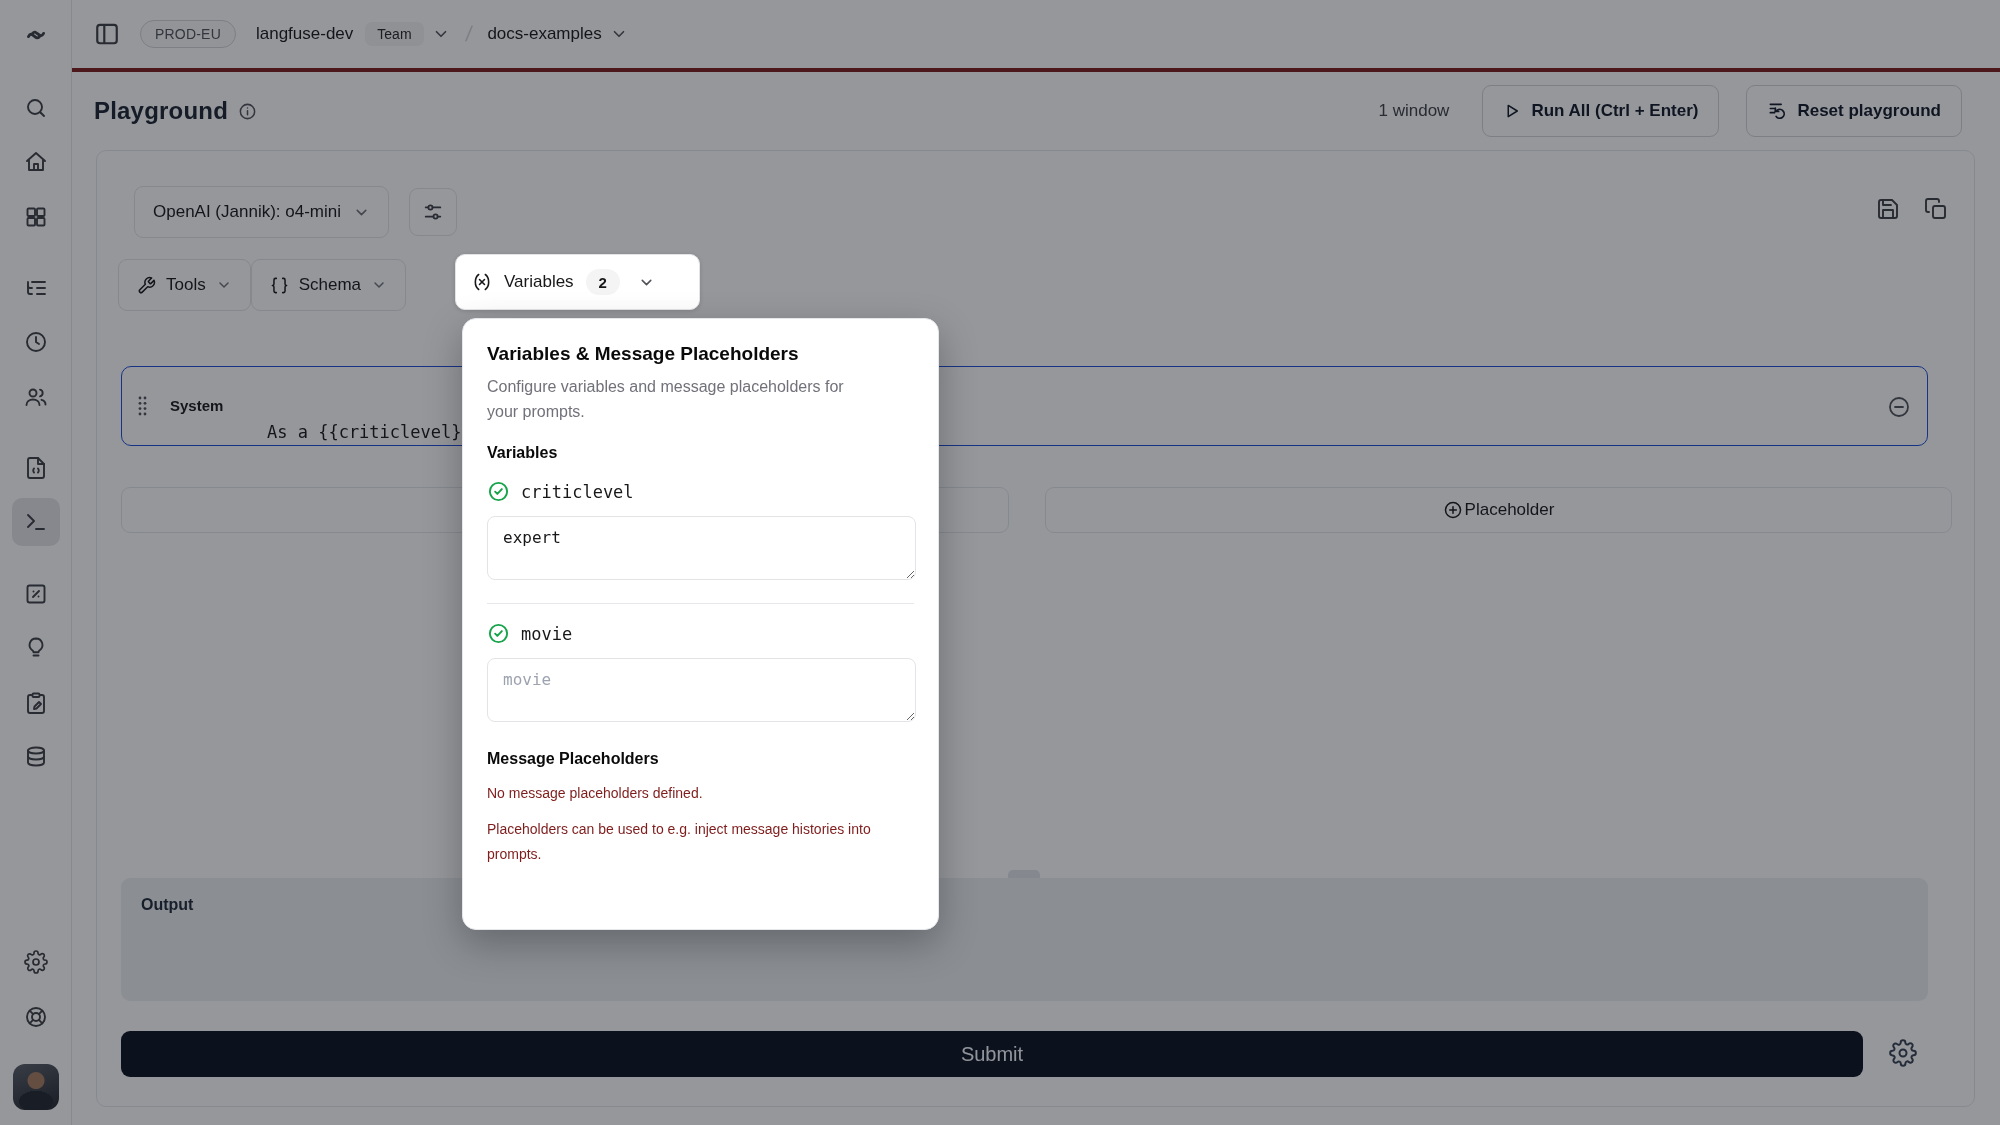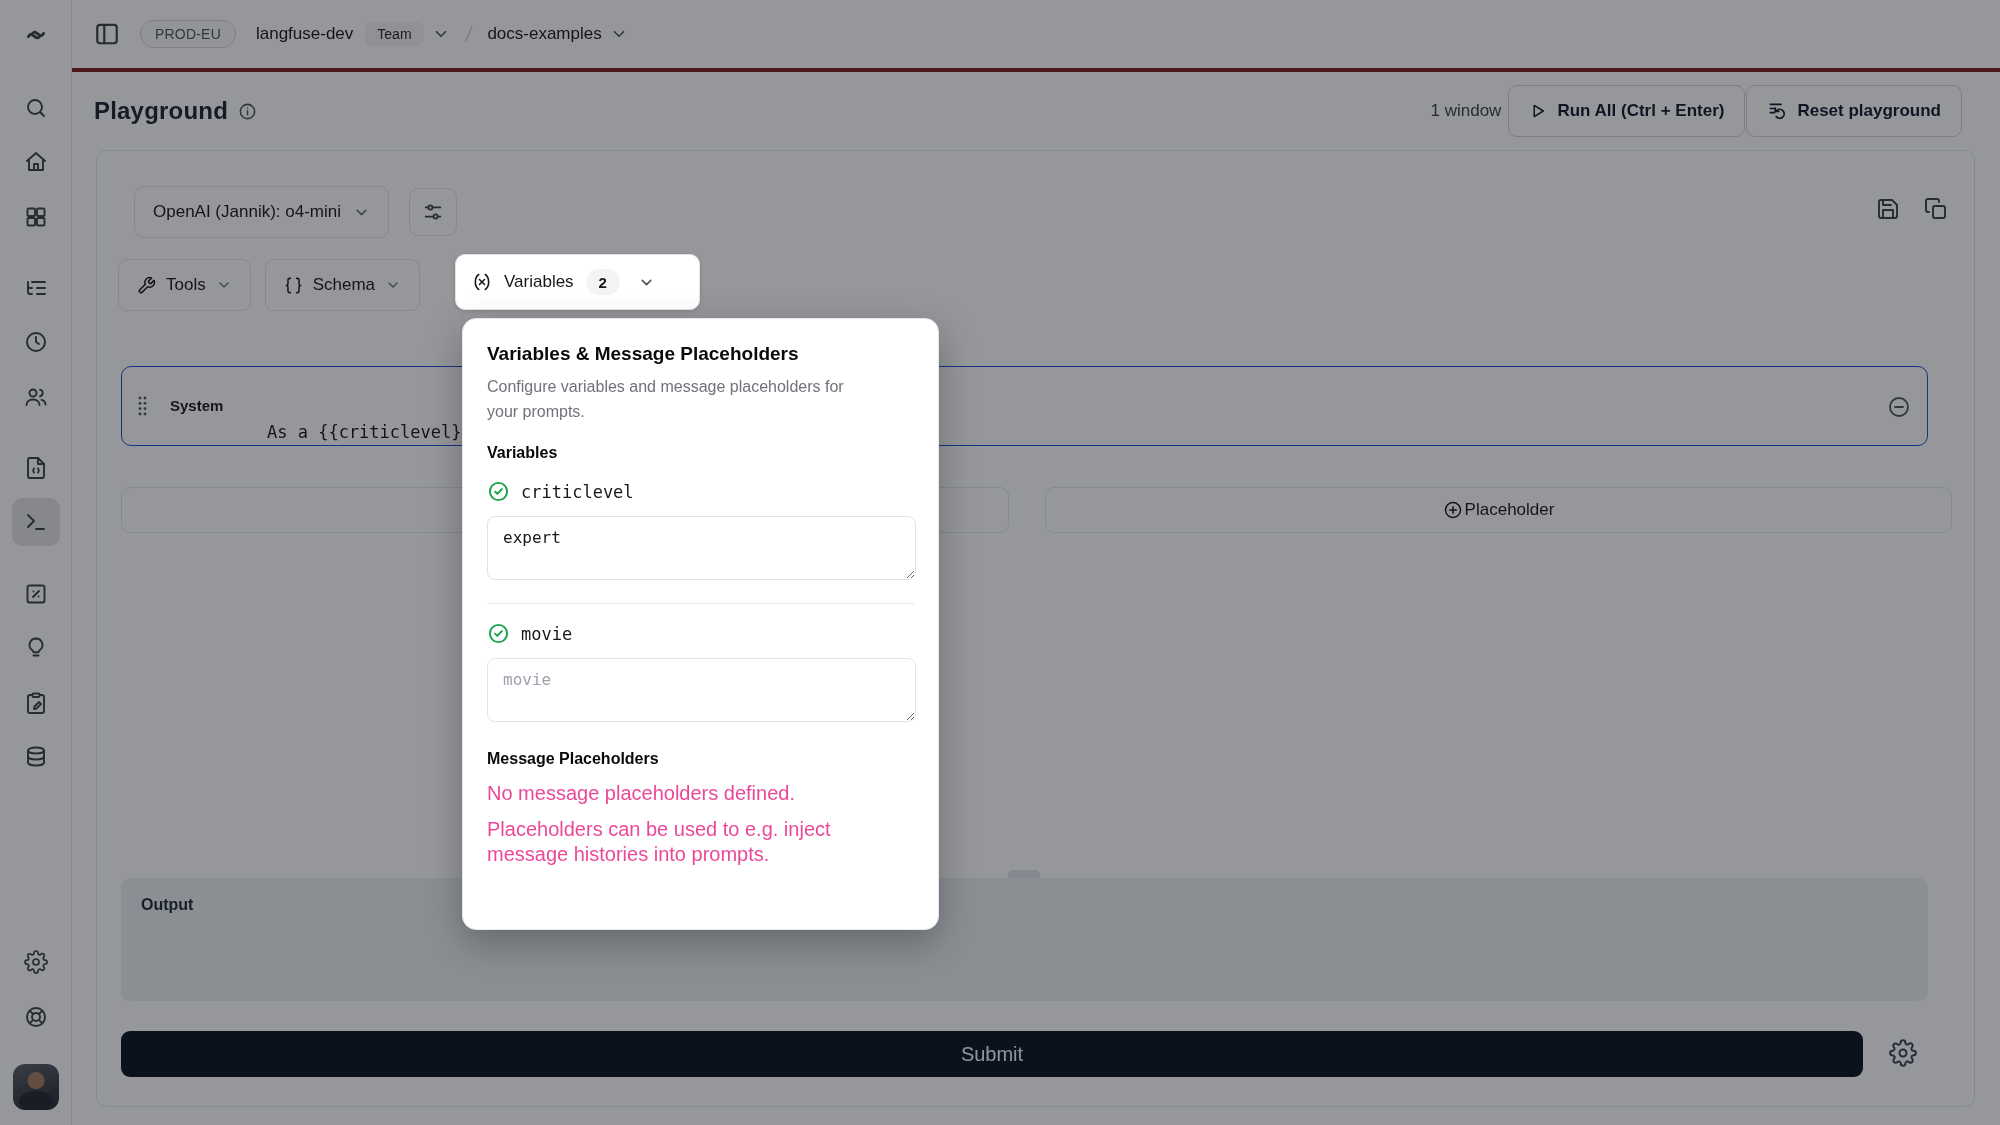--- a/index.html
+++ b/index.html
@@ -28,31 +28,31 @@
   .org-name { margin-left:20px; font-size:17px; font-weight:500; color:#18181b; }
   .pill { margin-left:12px; padding:4px 12px; background:#f4f4f5; border-radius:7px; font-size:14px; font-weight:500; color:#27272a; }
   .crumb-chevron { margin-left:8px; color:#52525b; }
   .slash { margin:0 16px; color:#d4d4d8; font-size:21px; font-weight:300; transform:skewX(-8deg); }
   .project-name { font-size:17px; font-weight:500; color:#18181b; }
 
   
   .page-header { position:absolute; left:72px; right:0; top:72px; height:78px; display:flex; align-items:center; padding:0 38px 0 22px; }
   .page-title { font-size:24px; font-weight:700; color:#1c2430; letter-spacing:.2px; }
   .title-info { margin-left:10px; color:#52525b; }
-  .header-right { margin-left:auto; display:flex; align-items:center; gap:1px; }
+  .header-right { margin-left:auto; display:flex; align-items:center; gap:27px; }
   .windows-count { font-size:17px; color:#3f3f46; margin-right:6px; }
   .btn-outline { display:flex; align-items:center; gap:10px; height:52px; padding:0 20px; border:1px solid #d4d4d8; border-radius:9px; background:#fff; font-size:17px; font-weight:600; color:#111827; cursor:pointer; }
 
   
   .window { position:absolute; left:96px; top:150px; width:1879px; height:957px; border:1px solid #e5e7eb; border-radius:10px; background:#fff; }
   .model-btn { position:absolute; left:37px; top:35px; height:52px; padding:0 18px; display:flex; align-items:center; gap:12px; border:1px solid #e4e4e7; border-radius:9px; background:#fff; font-size:17px; color:#18181b; cursor:pointer; }
   .sliders-btn { position:absolute; left:312px; top:37px; width:48px; height:48px; display:flex; align-items:center; justify-content:center; border:1px solid #e4e4e7; border-radius:9px; background:#fff; cursor:pointer; }
   .win-icons { position:absolute; top:46px; right:26px; display:flex; gap:24px; }
   .win-icons .ic { cursor:pointer; }
-  .toolbar-row { position:absolute; left:21px; top:108px; display:flex; gap:14px; }
+  .toolbar-row { position:absolute; left:21px; top:108px; display:flex; }
   .tool-btn { display:flex; align-items:center; gap:10px; height:52px; padding:0 18px; border:1px solid #e4e4e7; border-radius:9px; background:#fff; font-size:17px; font-weight:500; color:#18181b; cursor:pointer; }
   .tool-btn .chev { color:#71717a; }
 
   .msg-card { position:absolute; left:24px; top:215px; width:1807px; height:80px; border:1px solid #1d4ed8; border-radius:10px; background:#fff; }
   .grip { position:absolute; left:14px; top:28px; color:#52525b; cursor:grab; }
   .msg-role { position:absolute; left:48px; top:30px; font-size:15px; font-weight:600; color:#18181b; }
   .msg-text { position:absolute; left:145px; top:7px; right:70px; font-family:"DejaVu Sans Mono", monospace; font-size:17px; color:#18181b; line-height:23.5px; white-space:pre; overflow:hidden; }
   .msg-line2 { margin-top:23.5px; }
   .minus-btn { position:absolute; right:16px; top:28px; color:#52525b; cursor:pointer; }
 
@@ -82,21 +82,21 @@
   .pop-title { font-size:19px; font-weight:700; color:#0a0a0a; }
   .pop-desc { margin-top:9px; font-size:16px; line-height:25px; color:#71717a; max-width:392px; }
   .pop-section { margin-top:20px; font-size:16px; font-weight:700; color:#0a0a0a; }
   .var-row { margin-top:18px; display:flex; align-items:center; gap:11px; }
   .var-name { font-family:"DejaVu Sans Mono", monospace; font-size:17px; color:#18181b; }
   .check-ic { color:#16a34a; }
   .var-input { margin-top:13px; width:429px; height:64px; border:1px solid #e4e4e7; border-radius:8px; padding:11px 15px; font-family:"DejaVu Sans Mono", monospace; font-size:16px; color:#18181b; resize:both; background:#fff; outline:none; }
   .var-input::placeholder { color:#9ca3af; }
   .var-divider { margin-top:19px; border-top:1px solid #e5e7eb; }
   .pop-section.mp { margin-top:24px; }
-  .pop-p { margin-top:13px; font-size:20px; line-height:25px; color:#ec4899; }
+  .pop-p { margin-top:13px; font-size:14px; line-height:25px; color:#7f1d1d; }
   .pop-hint { max-width:400px; margin-top:11px; }
 </style>
 </head>
 <body>
 
 <div class="app">
 
   <nav class="sidebar">
     <div class="logo-slot">
       <svg width="26" height="26" viewBox="0 0 24 24" fill="none" stroke="#3f3f46" stroke-width="2.6" stroke-linecap="round">

